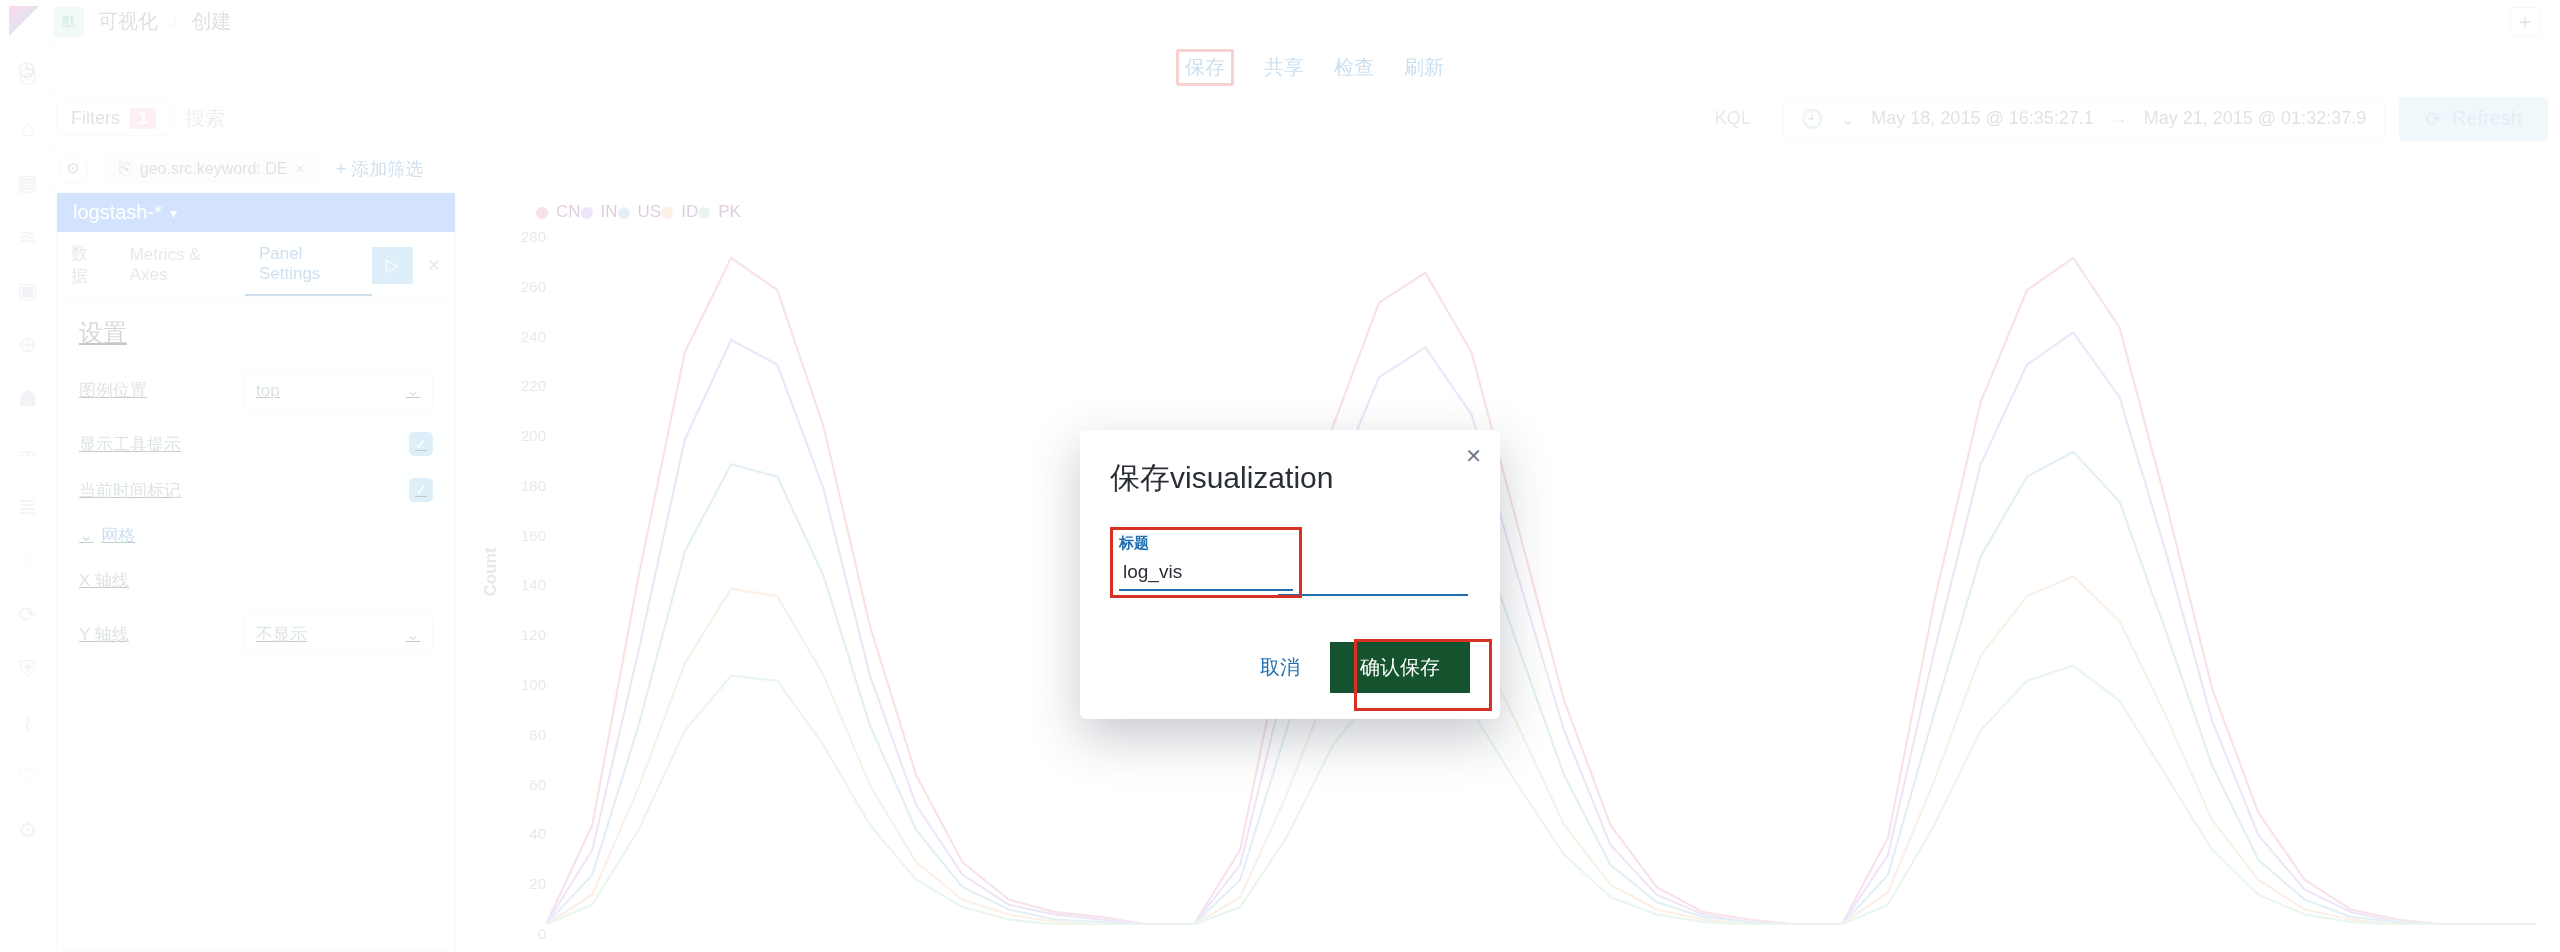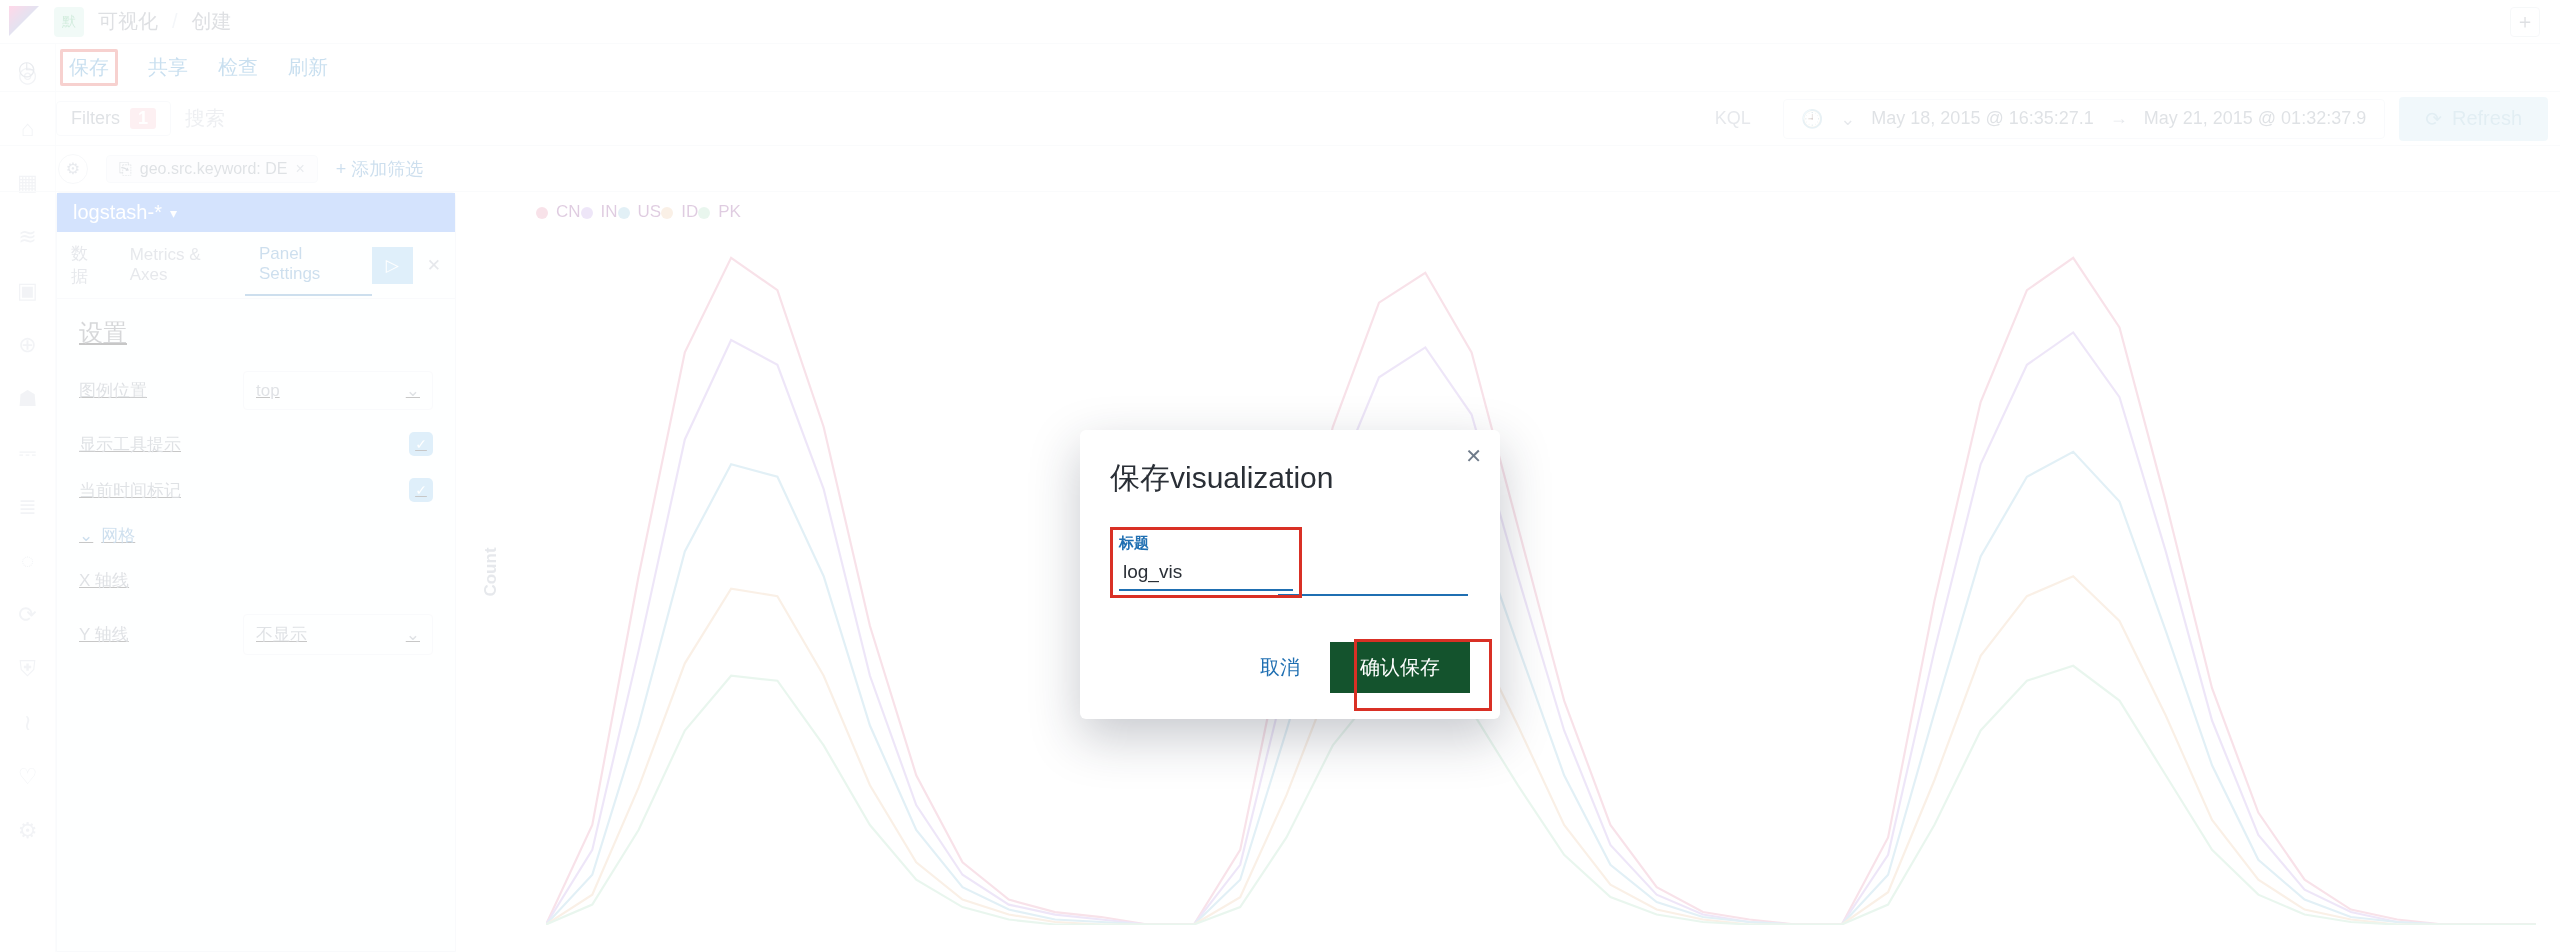--- a/index.html
+++ b/index.html
@@ -35,20 +35,21 @@
     width: 30px; height: 30px; border:1px solid #d7dde5; border-radius:4px;
     display:flex;align-items:center;justify-content:center; color:#6b7280;
   }
 
   
   .action-row {
     position: absolute; left: 0; right: 0; top: 44px; height: 48px;
     display:flex; align-items:center; padding-left: 60px; gap: 30px;
     color:#0a6fb8; font-size: 20px;
     border-bottom: 1px solid #e6ebf1;
+    justify-content: center;
   }
   .action-row .recent-icon { position:absolute; left:18px; color:#98a2b3; }
   .highlight-red { border:3px solid #d93025; padding:2px 6px; border-radius:2px; }
 
   
   .query-row {
     position:absolute; left:0; right:0; top:92px; height:54px;
     display:flex; align-items:center; padding:0 12px 0 56px; gap:14px;
     border-bottom:1px solid #e6ebf1;
   }
@@ -301,20 +302,37 @@
 
   <div class="chart-wrap">
     <div class="legend">
       <span><i style="background:#e07a9b"></i><span>CN</span></span>
       <span><i style="background:#b18fe0"></i><span>IN</span></span>
       <span><i style="background:#7bbad6"></i><span>US</span></span>
       <span><i style="background:#e6b98f"></i><span>ID</span></span>
       <span><i style="background:#9bd6b3"></i><span>PK</span></span>
     </div>
     <div class="ylabel">Count</div>
+    <div class="yticks" id="yticks">
+        <div>280</div>
+        <div>260</div>
+        <div>240</div>
+        <div>220</div>
+        <div>200</div>
+        <div>180</div>
+        <div>160</div>
+        <div>140</div>
+        <div>120</div>
+        <div>100</div>
+        <div>80</div>
+        <div>60</div>
+        <div>40</div>
+        <div>20</div>
+        <div>0</div>
+      </div>
     <svg class="chart-svg" id="chartsvg" preserveAspectRatio="none" viewBox="0 0 2000 700">
         <path d="M 0 700 L 46.51162790697674 600 L 93.02325581395348 350 L 139.53488372093022 125 L 186.04651162790697 30 L 232.5581395348837 62.5 L 279.06976744186045 200 L 325.58139534883725 400 L 372.09302325581393 550 L 418.60465116279073 637.5 L 465.1162790697674 675 L 511.6279069767442 687.5 L 558.1395348837209 692.5 L 604.6511627906976 700 L 651.1627906976745 700 L 697.6744186046512 625 L 744.1860465116279 400 L 790.6976744186046 200 L 837.2093023255815 75 L 883.7209302325582 45 L 930.2325581395348 125 L 976.7441860465116 300 L 1023.2558139534884 475 L 1069.767441860465 600 L 1116.2790697674418 662.5 L 1162.7906976744187 687.5 L 1209.3023255813953 695 L 1255.8139534883721 700 L 1302.325581395349 700 L 1348.8372093023256 612.5 L 1395.3488372093025 375 L 1441.8604651162789 175 L 1488.3720930232557 62.5 L 1534.8837209302326 30 L 1581.3953488372092 100 L 1627.906976744186 275.00000000000006 L 1674.418604651163 462.5 L 1720.9302325581396 587.5 L 1767.4418604651164 655 L 1813.9534883720928 685 L 1860.4651162790697 695 L 1906.9767441860465 700 L 1953.4883720930231 700 L 2000 700" stroke="#e07a9b"></path>
         <path d="M 0 700 L 46.51162790697674 625 L 93.02325581395348 425 L 139.53488372093022 212.5 L 186.04651162790697 112.5 L 232.5581395348837 137.5 L 279.06976744186045 262.5 L 325.58139534883725 450 L 372.09302325581393 580 L 418.60465116279073 650 L 465.1162790697674 680 L 511.6279069767442 690 L 558.1395348837209 695 L 604.6511627906976 700 L 651.1627906976745 700 L 697.6744186046512 640 L 744.1860465116279 450 L 790.6976744186046 262.5 L 837.2093023255815 150 L 883.7209302325582 120 L 930.2325581395348 187.5 L 976.7441860465116 350 L 1023.2558139534884 505 L 1069.767441860465 620 L 1116.2790697674418 670 L 1162.7906976744187 690 L 1209.3023255813953 697.5 L 1255.8139534883721 700 L 1302.325581395349 700 L 1348.8372093023256 630 L 1395.3488372093025 425 L 1441.8604651162789 237.5 L 1488.3720930232557 137.5 L 1534.8837209302326 105 L 1581.3953488372092 170 L 1627.906976744186 325 L 1674.418604651163 495 L 1720.9302325581396 610 L 1767.4418604651164 665 L 1813.9534883720928 687.5 L 1860.4651162790697 697.5 L 1906.9767441860465 700 L 1953.4883720930231 700 L 2000 700" stroke="#b18fe0"></path>
         <path d="M 0 700 L 46.51162790697674 650 L 93.02325581395348 500 L 139.53488372093022 325 L 186.04651162790697 237.5 L 232.5581395348837 249.99999999999994 L 279.06976744186045 350 L 325.58139534883725 500 L 372.09302325581393 605 L 418.60465116279073 662.5 L 465.1162790697674 685 L 511.6279069767442 695 L 558.1395348837209 697.5 L 604.6511627906976 700 L 651.1627906976745 700 L 697.6744186046512 655 L 744.1860465116279 505 L 790.6976744186046 350 L 837.2093023255815 262.5 L 883.7209302325582 237.5 L 930.2325581395348 287.5 L 976.7441860465116 420 L 1023.2558139534884 550 L 1069.767441860465 640 L 1116.2790697674418 677.5 L 1162.7906976744187 692.5 L 1209.3023255813953 697.5 L 1255.8139534883721 700 L 1302.325581395349 700 L 1348.8372093023256 650 L 1395.3488372093025 487.5 L 1441.8604651162789 330 L 1488.3720930232557 249.99999999999994 L 1534.8837209302326 225 L 1581.3953488372092 275.00000000000006 L 1627.906976744186 405 L 1674.418604651163 540 L 1720.9302325581396 635 L 1767.4418604651164 675 L 1813.9534883720928 692.5 L 1860.4651162790697 697.5 L 1906.9767441860465 700 L 1953.4883720930231 700 L 2000 700" stroke="#7bbad6"></path>
         <path d="M 0 700 L 46.51162790697674 670 L 93.02325581395348 562.5 L 139.53488372093022 437.5 L 186.04651162790697 362.5 L 232.5581395348837 370 L 279.06976744186045 450 L 325.58139534883725 560 L 372.09302325581393 637.5 L 418.60465116279073 675 L 465.1162790697674 690 L 511.6279069767442 697.5 L 558.1395348837209 700 L 604.6511627906976 700 L 651.1627906976745 700 L 697.6744186046512 672.5 L 744.1860465116279 570 L 790.6976744186046 450 L 837.2093023255815 380 L 883.7209302325582 362.5 L 930.2325581395348 405 L 976.7441860465116 500 L 1023.2558139534884 600 L 1069.767441860465 660 L 1116.2790697674418 685 L 1162.7906976744187 695 L 1209.3023255813953 700 L 1255.8139534883721 700 L 1302.325581395349 700 L 1348.8372093023256 667.5 L 1395.3488372093025 555 L 1441.8604651162789 430 L 1488.3720930232557 370 L 1534.8837209302326 350 L 1581.3953488372092 395 L 1627.906976744186 490 L 1674.418604651163 595 L 1720.9302325581396 655 L 1767.4418604651164 685 L 1813.9534883720928 695 L 1860.4651162790697 700 L 1906.9767441860465 700 L 1953.4883720930231 700 L 2000 700" stroke="#e6b98f"></path>
         <path d="M 0 700 L 46.51162790697674 680 L 93.02325581395348 605 L 139.53488372093022 505 L 186.04651162790697 450 L 232.5581395348837 455 L 279.06976744186045 520 L 325.58139534883725 600 L 372.09302325581393 655 L 418.60465116279073 682.5 L 465.1162790697674 695 L 511.6279069767442 700 L 558.1395348837209 700 L 604.6511627906976 700 L 651.1627906976745 700 L 697.6744186046512 682.5 L 744.1860465116279 612.5 L 790.6976744186046 520 L 837.2093023255815 462.5 L 883.7209302325582 450 L 930.2325581395348 485 L 976.7441860465116 560 L 1023.2558139534884 630 L 1069.767441860465 672.5 L 1116.2790697674418 690 L 1162.7906976744187 697.5 L 1209.3023255813953 700 L 1255.8139534883721 700 L 1302.325581395349 700 L 1348.8372093023256 680 L 1395.3488372093025 600 L 1441.8604651162789 505 L 1488.3720930232557 455 L 1534.8837209302326 440 L 1581.3953488372092 475 L 1627.906976744186 550 L 1674.418604651163 625 L 1720.9302325581396 670 L 1767.4418604651164 690 L 1813.9534883720928 697.5 L 1860.4651162790697 700 L 1906.9767441860465 700 L 1953.4883720930231 700 L 2000 700" stroke="#9bd6b3"></path>
       </svg>
   </div>
 </div>
 

